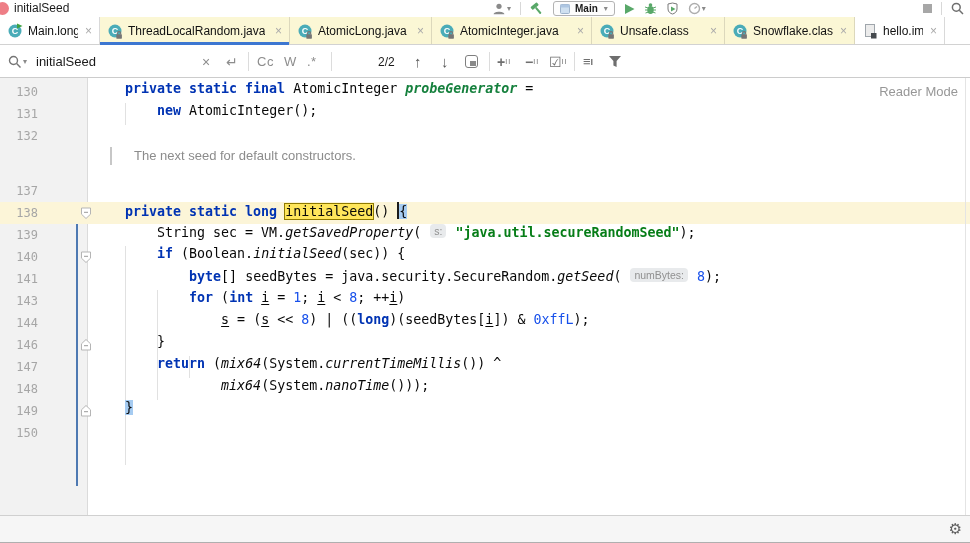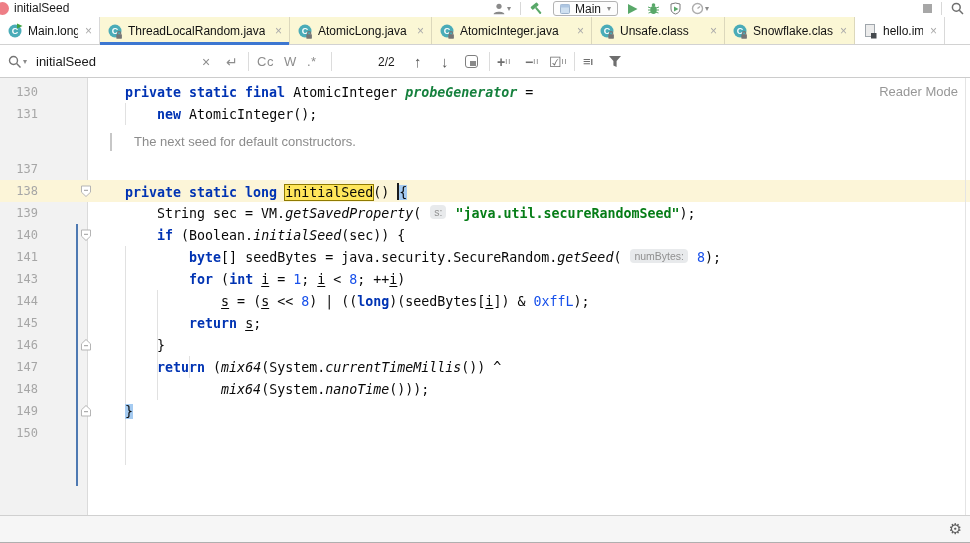--- a/index.html
+++ b/index.html
@@ -14,21 +14,21 @@
   .win-title { position:absolute; left:14px; top:1px; font-size:12px; color:#1a1a1a; }
   .tb-group { position:absolute; left:492px; top:0; height:17px; display:flex;
               align-items:center; gap:9px; }
   .tb-right { position:absolute; right:6px; top:0; height:17px; display:flex;
               align-items:center; gap:9px; }
   .vsep { width:1px; height:13px; background:#d8d8d8; }
   .tbi { display:flex; align-items:center; height:16px; }
   .ddv { font-size:8px; color:#8a8a8a; margin-left:1px; }
   .runbox { display:flex; align-items:center; gap:5px; border:1px solid #b3b3b3;
             border-radius:3px; height:15px; padding:0 6px; background:#fdfdfd; }
-  .runbox .lbl { font-size:12px; color:#1a1a1a; }
+  .runbox .lbl { font-size:10px; color:#1a1a1a;font-weight:bold; }
   .stop-sq { width:9px; height:9px; background:#a7a7a7; display:inline-block; }
 
   
   .tabbar { position:relative; height:28px; display:flex; border-bottom:1px solid #d2d2d2;
             background:#fff; }
   .tab { position:relative; display:flex; align-items:center; gap:5px; padding:0 5px 0 7px;
          border-right:1px solid #d9d9d9; font-size:12px; color:#111; background:#fff; }
   .tab.yellow { background:#FBF7D5; border-right-color:#dcd8bc; }
   .tab.active::after { content:""; position:absolute; left:0; right:0; bottom:-1px;
                        height:3px; background:#3D77D1; }
@@ -53,21 +53,21 @@
   
   .editor { position:absolute; top:78px; left:0; width:970px; height:437px;
             background:#fff; overflow:hidden; }
   .gutterbg { position:absolute; left:0; top:0; bottom:0; width:88px; background:#F2F2F2;
               border-right:1px solid #DBDBDB; }
   .scopeline { position:absolute; left:76px; top:146px; width:2px; height:262px; background:#4E79B2; }
   .ig { position:absolute; width:1px; background:#E1E1E1; }
   .reader-mode { position:absolute; right:12px; top:6px; font-size:13px; color:#979797; }
   .rstripe { position:absolute; left:965px; top:0; bottom:0; width:1px; background:#E4E4E4; }
   .rows { position:absolute; left:0; top:3px; width:100%; }
-  .row { position:relative; display:flex; height:22px; align-items:center;
+  .row { position:relative; display:flex; height:22px; 
          font-family:"DejaVu Sans Mono", monospace; font-size:13.3px; color:#080808; }
   .row .g { width:38px; flex:none; text-align:right; font-size:12px; color:#A6A6A6;
             line-height:22px; align-self:stretch; }
   .row .code { padding-left:55px; white-space:pre; }
   .caretrow { background:#FCF5D8; }
   .foldrow { height:33px; }
   .fbar { display:inline-block; width:2px; height:18px; background:#C7C7C7;
           margin-left:17px; vertical-align:middle; }
   .ftext { font-family:"Liberation Sans", sans-serif; font-size:13px; color:#8C8C8C;
            margin-left:22px; }
@@ -298,20 +298,24 @@
     <div class="ig" style="left:189px;top:278px;height:22px"></div>
     <div class="rows" id="rows">
         <div class="row">
           <div class="g">130</div>
           <div class="code"><span class="k">    private static final </span><span>AtomicInteger </span><span class="sf">probeGenerator</span><span> =</span></div>
         </div>
         <div class="row">
           <div class="g">131</div>
           <div class="code"><span>        </span><span class="k">new</span><span> AtomicInteger();</span></div>
         </div>
+        <div class="row">
+          <div class="g">132</div>
+          <div class="code"></div>
+        </div>
         <div class="row foldrow">
           <div class="g"></div>
           <div class="code"><span class="fbar"></span><span class="ftext">The next seed for default constructors.</span></div>
         </div>
         <div class="row">
           <div class="g">137</div>
           <div class="code"></div>
         </div>
         <div class="row caretrow">
           <div class="g">138</div>
@@ -339,24 +343,20 @@
         </div>
         <div class="row">
           <div class="g">143</div>
           <div class="code"><span>            </span><span class="k">for</span><span> (</span><span class="k">int</span><span> </span><span class="v">i</span><span> = </span><span class="nm">1</span><span>; </span><span class="v">i</span><span> &lt; </span><span class="nm">8</span><span>; ++</span><span class="v">i</span><span>)</span></div>
         </div>
         <div class="row">
           <div class="g">144</div>
           <div class="code"><span>                </span><span class="v">s</span><span> = (</span><span class="v">s</span><span> &lt;&lt; </span><span class="nm">8</span><span>) | ((</span><span class="k">long</span><span>)(seedBytes[</span><span class="v">i</span><span>]) &amp; </span><span class="nm">0xffL</span><span>);</span></div>
         </div>
         <div class="row">
-          <div class="g">145</div>
-          <div class="code"><span>            </span><span class="k">return</span><span> </span><span class="v">s</span><span>;</span></div>
-        </div>
-        <div class="row">
           <div class="g">146</div>
           <span class="fmark"><svg width="12" height="13" viewBox="0 0 12 13">
               <path d="M1.5 11.5 h9 v-6.2 l-4.5 -4.3 l-4.5 4.3 z" fill="#fff" stroke="#b5b5b5"></path>
               <line x1="4" y1="7.2" x2="8" y2="7.2" stroke="#9a9a9a"></line>
             </svg></span>
           <div class="code"><span>        }</span></div>
         </div>
         <div class="row">
           <div class="g">147</div>
           <div class="code"><span>        </span><span class="k">return</span><span> (</span><span class="i">mix64</span><span>(System.</span><span class="i">currentTimeMillis</span><span>()) ^</span></div>

